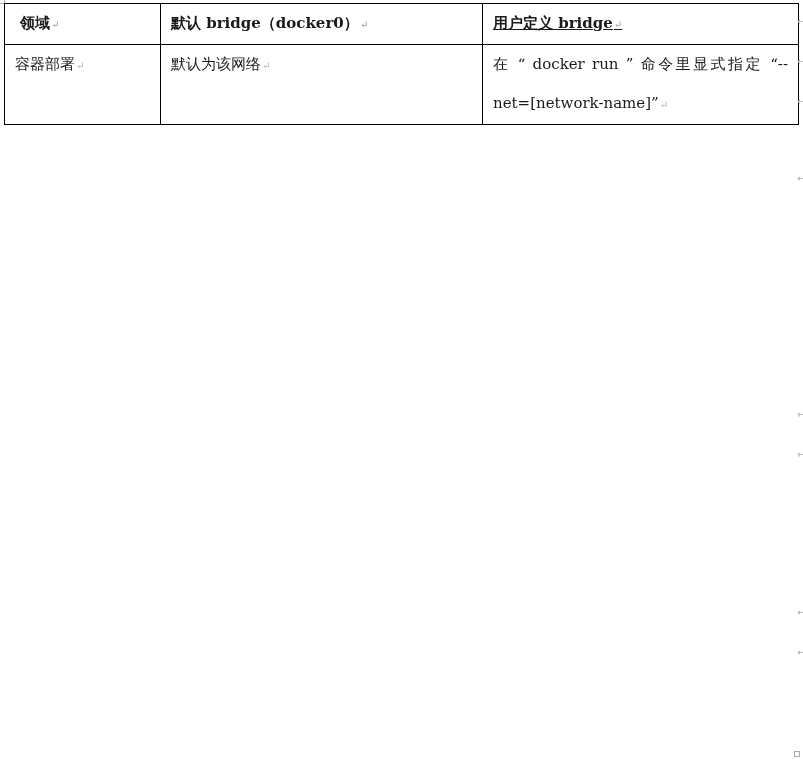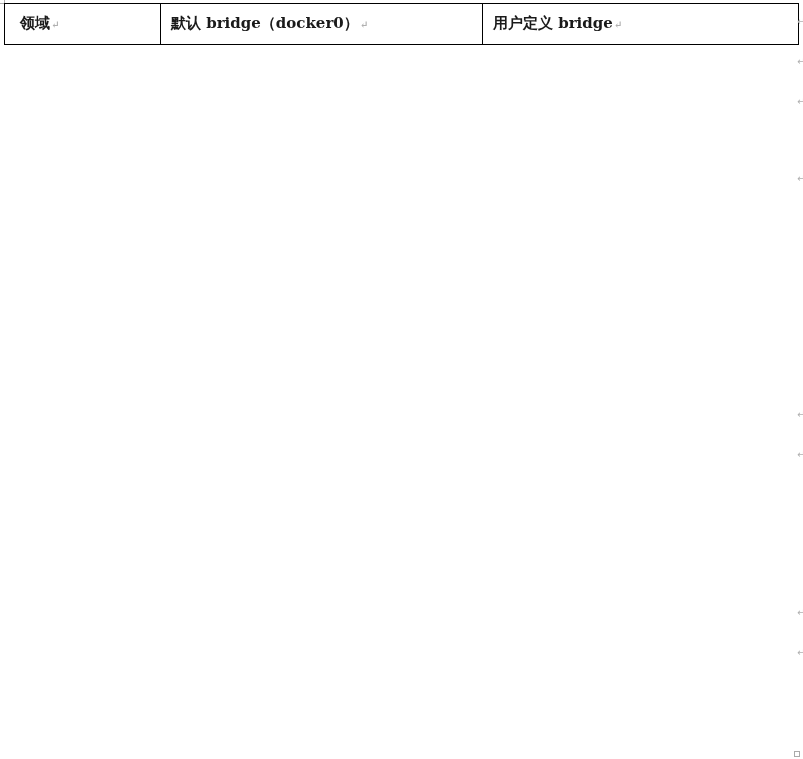--- a/index.html
+++ b/index.html
@@ -8,40 +8,45 @@
   .corner-mark { position: absolute; left: 0; top: 0; width: 4px; height: 3px;
                  border-right: 1px solid #aaa; border-bottom: 1px solid #aaa; }
   .corner-mark-br { position: absolute; left: 794px; top: 751px; width: 4px; height: 4px;
                  border: 1px solid #aaa; }
   table.cmp { position: absolute; left: 4px; top: 3px; border-collapse: collapse;
               table-layout: fixed; width: 790px; }
   table.cmp td { border: 1px solid #000; vertical-align: top; padding: 0 10px;
                  font-size: 15px; line-height: 39px; }
   table.cmp td.c0 { width: 130px; padding-left: 15px; }
   table.cmp td.c1 { width: 301px; }
-  table.cmp td.c2 { width: 295px; }
+  table.cmp td.c2 { width: 295px; text-decoration: underline; }
   .hdr td { font-weight: bold; height: 39px; }
   .j { text-align: justify; text-align-last: left; }
   .para { color: #b0b0b0; font-size: 10px; margin-left: 1px; }
   .rowmark { position: absolute; left: 797px; color: #b0b0b0; font-size: 10px; font-family: "DejaVu Sans", sans-serif; }
 </style>
 </head>
 <body>
 
 <div class="corner-mark"></div>
 
 <table class="cmp">
   <tbody>
       <tr class="hdr">
     <td class="c0"><span>领域</span><span class="para">↵</span></td>
     <td class="c1"><span>默认 bridge（docker0）</span><span class="para">↵</span></td>
     <td class="c2"><span>用户定义 bridge</span><span class="para">↵</span></td>
   </tr>
 
 
+  <tr style="height:77px">
+    <td><span>容器部署</span><span class="para">↵</span></td>
+    <td><span>默认为该网络</span><span class="para">↵</span></td>
+    <td class="j"><span>在 “ docker run ” 命令里显式指定 “--net=[network-name]”</span><span class="para">↵</span></td>
+  </tr>
 
 
 
 
 
 </tbody>
   </table>
 
 <span class="rowmark" style="top:16px">↵</span>
 <span class="rowmark" style="top:56px">↵</span>

